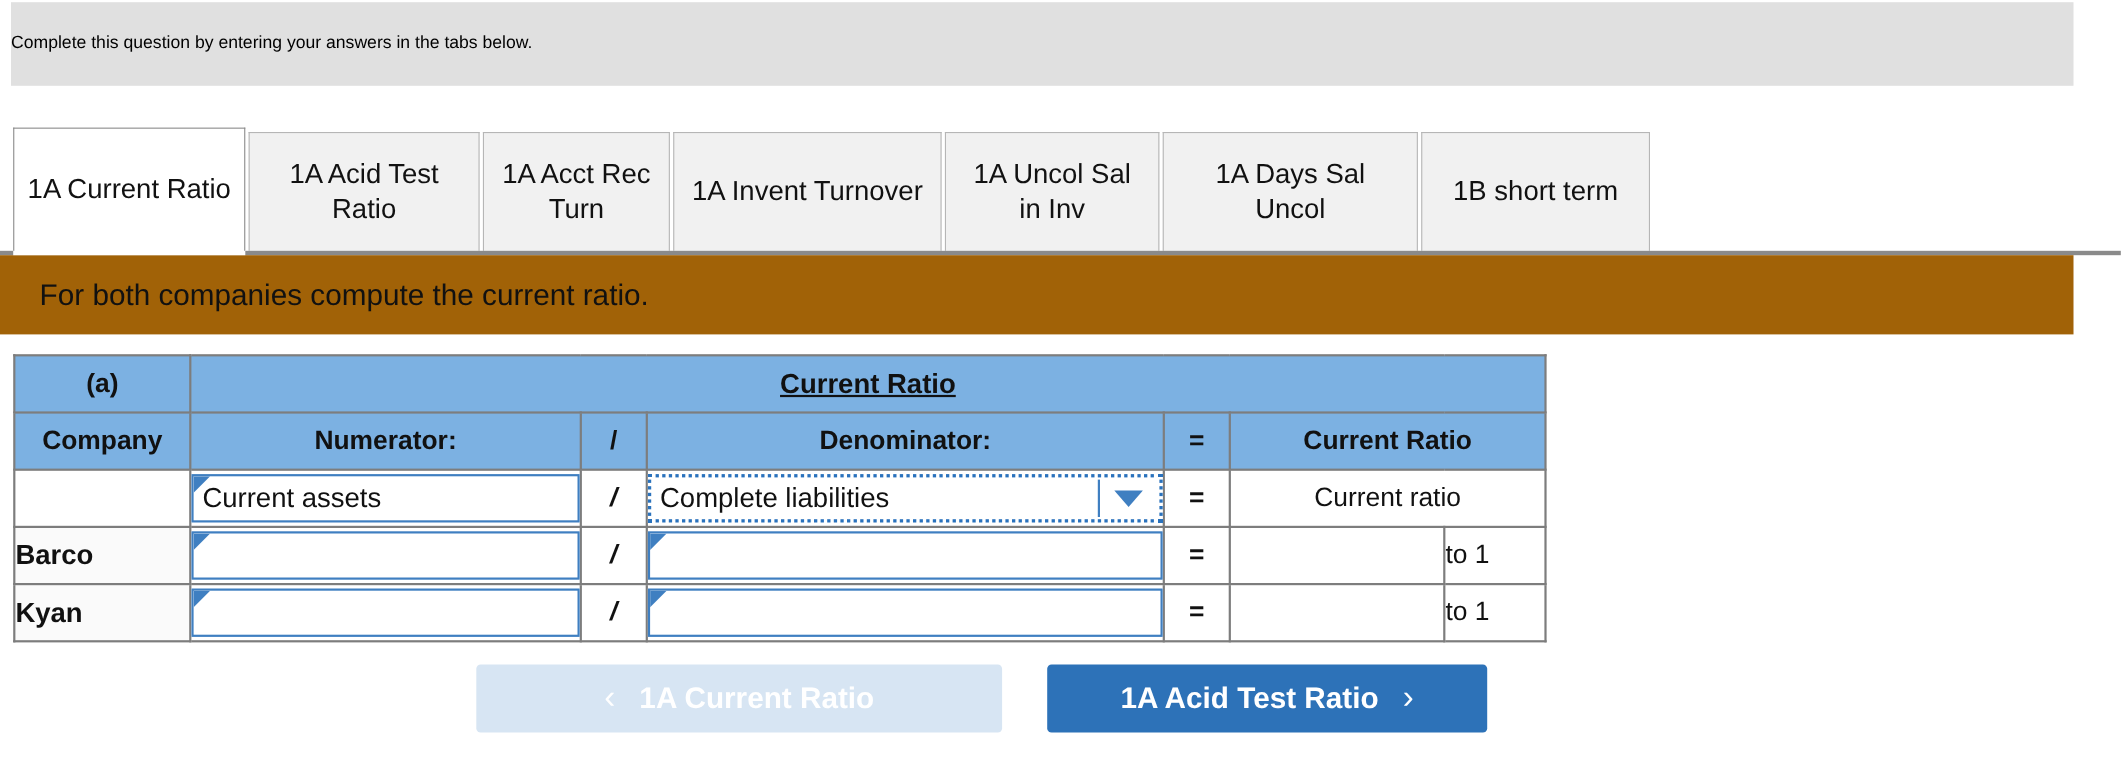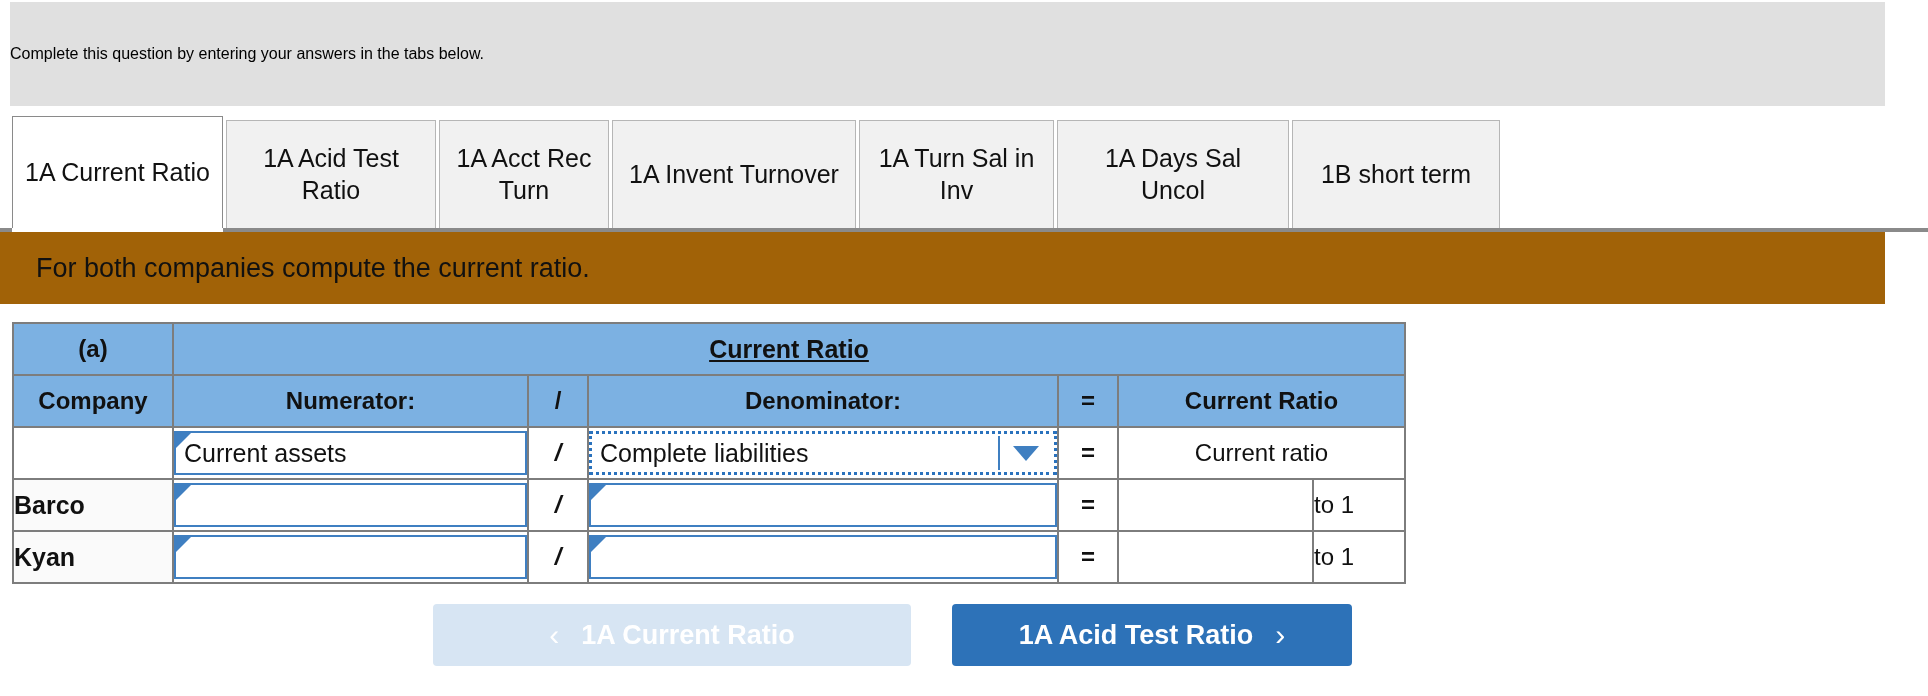--- a/index.html
+++ b/index.html
@@ -8,21 +8,21 @@
     width: 1928px; height: 696px;
     background: #ffffff;
     font-family: "Liberation Sans", sans-serif;
     overflow: hidden;
   }
 
   
   #banner {
     position: absolute;
     left: 10px; top: 2px;
-    width: 1875px; height: 104px;
+    width: 1875px; height: 76px;
     background: #e0e0e0;
     display: flex; align-items: center;
   }
 
   
   #tabstrip {
     position: absolute;
     left: 0; top: 116px;
     width: 1928px; height: 116px;
   }
@@ -179,21 +179,21 @@
     <div class="tab tab-1">
       <span>1A Acid Test Ratio</span>
     </div>
     <div class="tab tab-2">
       <span>1A Acct Rec Turn</span>
     </div>
     <div class="tab tab-3">
       <span>1A Invent Turnover</span>
     </div>
     <div class="tab tab-4">
-      <span>1A Turn Sal in Inv</span>
+      <span>1A Uncol Sal in Inv</span>
     </div>
     <div class="tab tab-5">
       <span>1A Days Sal Uncol</span>
     </div>
     <div class="tab tab-6">
       <span>1B short term</span>
     </div>
   </div>
   <div id="tabstrip-line"></div>
 </div>

